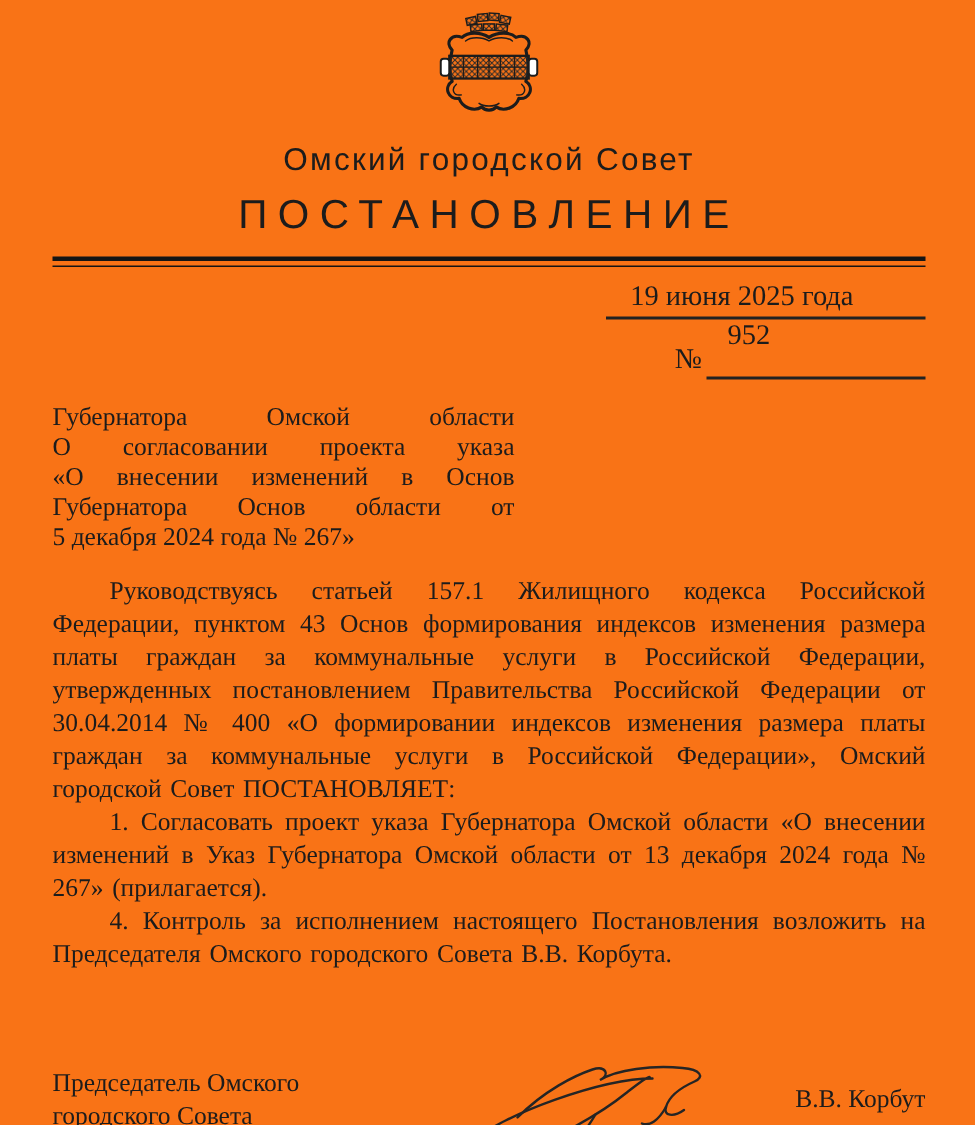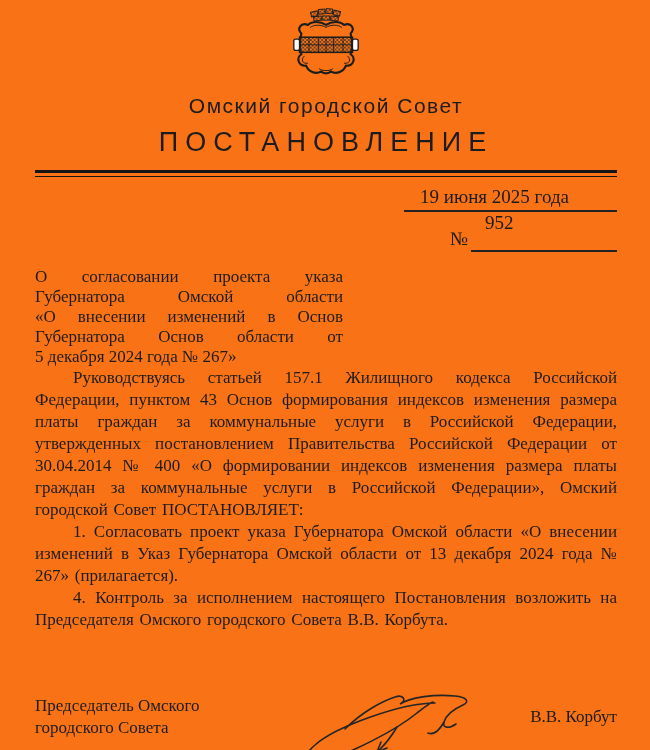--- a/index.html
+++ b/index.html
@@ -68,21 +68,21 @@
   
   .subject{
     margin-top:15px;
     width:308px;
     font-size:17px;
     line-height:20px;
   }
   .subject .sline{text-align:justify;text-align-last:justify;}
   .subject .sline.last{text-align-last:left;}
   
-  .body-text{}
+  .body-text{margin-top:15px;}
   .body-text p{
     margin:0;
     font-size:17px;
     line-height:22px;
     text-align:justify;
     text-indent:38px;
     word-spacing:1.5px;
   }
   
   .footer{
@@ -169,22 +169,22 @@
 
   <div class="dateline">
     <span class="date-field">19 июня 2025 года</span>
     <span class="num-group">
       <span class="num-label">№</span>
       <span class="num-field">952</span>
     </span>
   </div>
 
   <div class="subject">
+    <div class="sline">Губернатора Омской области</div>
     <div class="sline">О согласовании проекта указа</div>
-    <div class="sline">Губернатора Омской области</div>
     <div class="sline">«О внесении изменений в Основ</div>
     <div class="sline">Губернатора Основ области от</div>
     <div class="sline last">5 декабря 2024 года № 267»</div>
   </div>
 
   <div class="body-text">
     <p>Руководствуясь статьей 157.1 Жилищного кодекса Российской Федерации, пунктом 43 Основ формирования индексов изменения размера платы граждан за коммунальные услуги в Российской Федерации, утвержденных постановлением Правительства Российской Федерации от 30.04.2014 № 400 «О формировании индексов изменения размера платы граждан за коммунальные услуги в Российской Федерации», Омский городской Совет ПОСТАНОВЛЯЕТ:</p>
     <p>1. Согласовать проект указа Губернатора Омской области «О внесении изменений в Указ Губернатора Омской области от 13 декабря 2024 года № 267» (прилагается).</p>
     <p>4. Контроль за исполнением настоящего Постановления возложить на Председателя Омского городского Совета В.В. Корбута.</p>
   </div>

